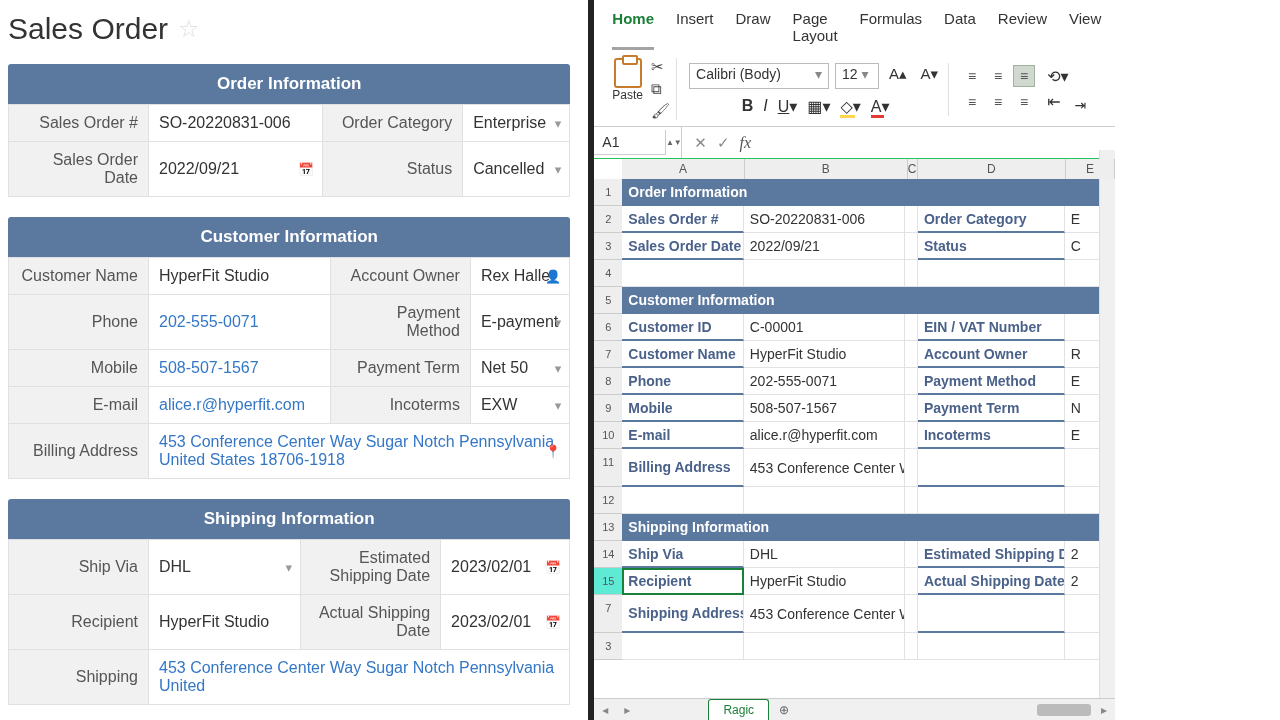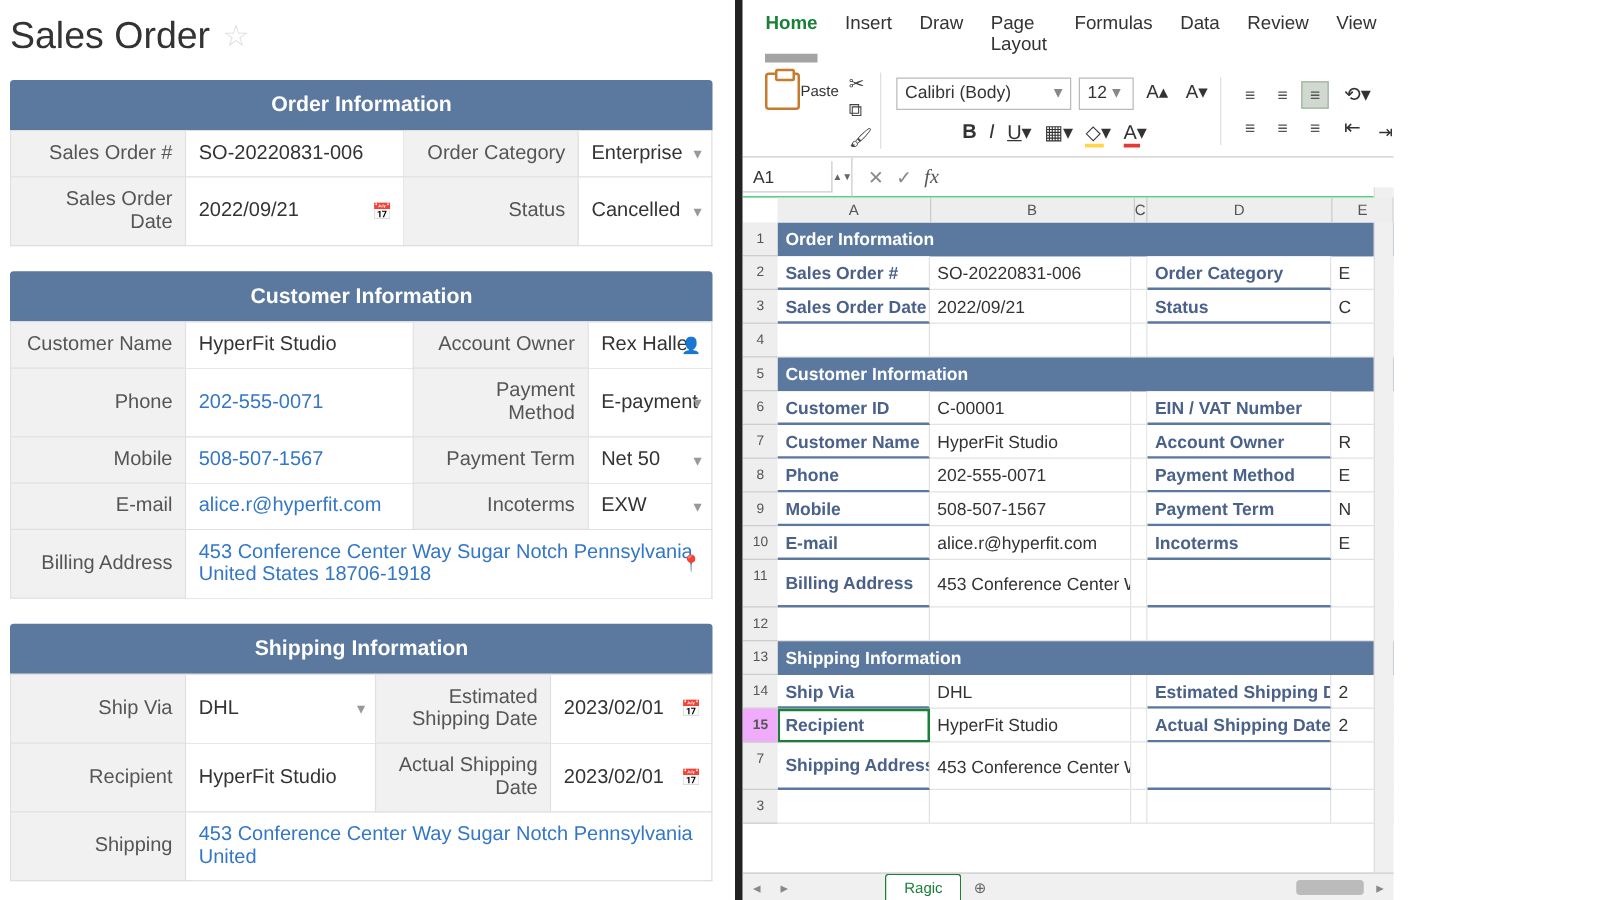--- a/index.html
+++ b/index.html
@@ -17,25 +17,25 @@
 .form-table td.label { background: #f1f1f1; color: #555; text-align: right; width: 140px; }
 .form-table td.label2 { background: #f1f1f1; color: #555; text-align: right; width: 140px; }
 .form-table td.val { background: #fff; color: #333; position: relative; }
 .form-table .link { color: #3477c6; }
 .req { color: #d33; }
 .field-icon { position: absolute; right: 8px; top: 50%; transform: translateY(-50%); color: #999; font-size: 13px; }
 
 
 .ribbon-tabs { display: flex; gap: 22px; padding: 6px 18px 0 18px; font-size: 15px; }
 .ribbon-tabs .tab { padding: 4px 0 6px 0; cursor: pointer; }
-.ribbon-tabs .tab.active { color: #1a7f37; font-weight: 700; border-bottom: 7px solid #a3a3a3; }
+.ribbon-tabs .tab.active { color: #1a7f37; font-weight: 700; border-bottom: 3px solid #a3a3a3; }
 .ribbon-body { display: flex; align-items: center; gap: 6px; padding: 8px 12px 6px 12px; border-bottom: 1px solid #ccc; }
 .rb-group { display: flex; flex-direction: column; align-items: center; gap: 2px; padding: 0 6px; border-right: 1px solid #e0e0e0; }
 .rb-group:last-child { border-right: none; }
-.paste-btn { display: flex; flex-direction: row; align-items: center; font-size: 12px; }
+.paste-btn { display: flex; flex-direction: column; align-items: center; font-size: 12px; }
 .clipboard-icon { width: 28px; height: 30px; border: 2px solid #c77b2e; border-radius: 3px; position: relative; background:#fff;}
 .clipboard-icon::before{content:"";position:absolute;top:-5px;left:6px;width:12px;height:6px;border:2px solid #c77b2e;border-radius:2px;background:#fff;}
 .mini-icons { display: flex; flex-direction: column; gap: 4px; font-size: 15px; color:#444; padding-left:4px;}
 .font-row { display: flex; gap: 6px; }
 .font-select { height: 26px; border: 1px solid #bbb; padding: 2px 6px; font-size: 14px; background:#fff;}
 .font-select.name { width: 140px; }
 .font-select.size { width: 44px; }
 .fs-btn { font-size: 15px; padding: 2px 4px; }
 .font-row2 { display: flex; align-items: center; gap: 10px; margin-top: 6px; font-size: 16px;}
 .align-grid { display: grid; grid-template-columns: repeat(3, 22px); grid-template-rows: repeat(2, 22px); gap: 4px; }
@@ -56,21 +56,21 @@
 .colA{width:150px;} .colB{width:200px;} .colC{width:12px;} .colD{width:182px;} .colE{width:60px;}
 .row-headers { position:absolute; top:20px; left:0; width:28px; background:#eee; font-size:11px; color:#555; z-index:2;}
 .row-headers div { height:27px; border-bottom:1px solid #ccc; text-align:center; line-height:27px;}
 .row-headers div.tall{height:38px;}
 .grid-body { position:absolute; top:20px; left:28px; right:0; bottom:0; }
 .grow { display:flex; height:27px; }
 .grow.tall{height:38px;}
 .grow > div { border-right:1px solid #e2e2e2; border-bottom:1px solid #e2e2e2; padding:3px 6px; font-size:14px; overflow:hidden; white-space:nowrap; display:flex; align-items:center;}
 .section-row > div { background:#5b789f; color:#fff; font-weight:700; border-color:#5b789f;}
 .hdr-cell { color:#4a618a; font-weight:700; border-bottom:2px solid #5b789f !important; background:#fff;}
-.row-headers .sel{background:#f0abfc;font-weight:bold;}
+.row-headers .sel{background:#5eead4;}
 .scroll-bar-h { position:absolute; bottom:0; left:0; right:0; height:22px; background:#f0f0f0; border-top:1px solid #ccc; display:flex; align-items:center; font-size:12px;}
 .sheet-tab { padding:3px 14px; border:1px solid #1a7f37; border-bottom:none; border-radius:3px 3px 0 0; color:#1a7f37; background:#fff; margin-left:70px;}
 .sheet-add { margin-left:10px; color:#666;}
 .sb-arrow{padding:0 8px;color:#888;}
 .sb-track{flex:1;}
 .sb-thumb{position:absolute;right:24px;bottom:4px;width:54px;height:12px;background:#bbb;border-radius:3px;}
 .vscroll{position:absolute;right:0;top:150px;bottom:22px;width:16px;background:#f0f0f0;border-left:1px solid #ddd;}
 </style>
 </head>
 <body>

